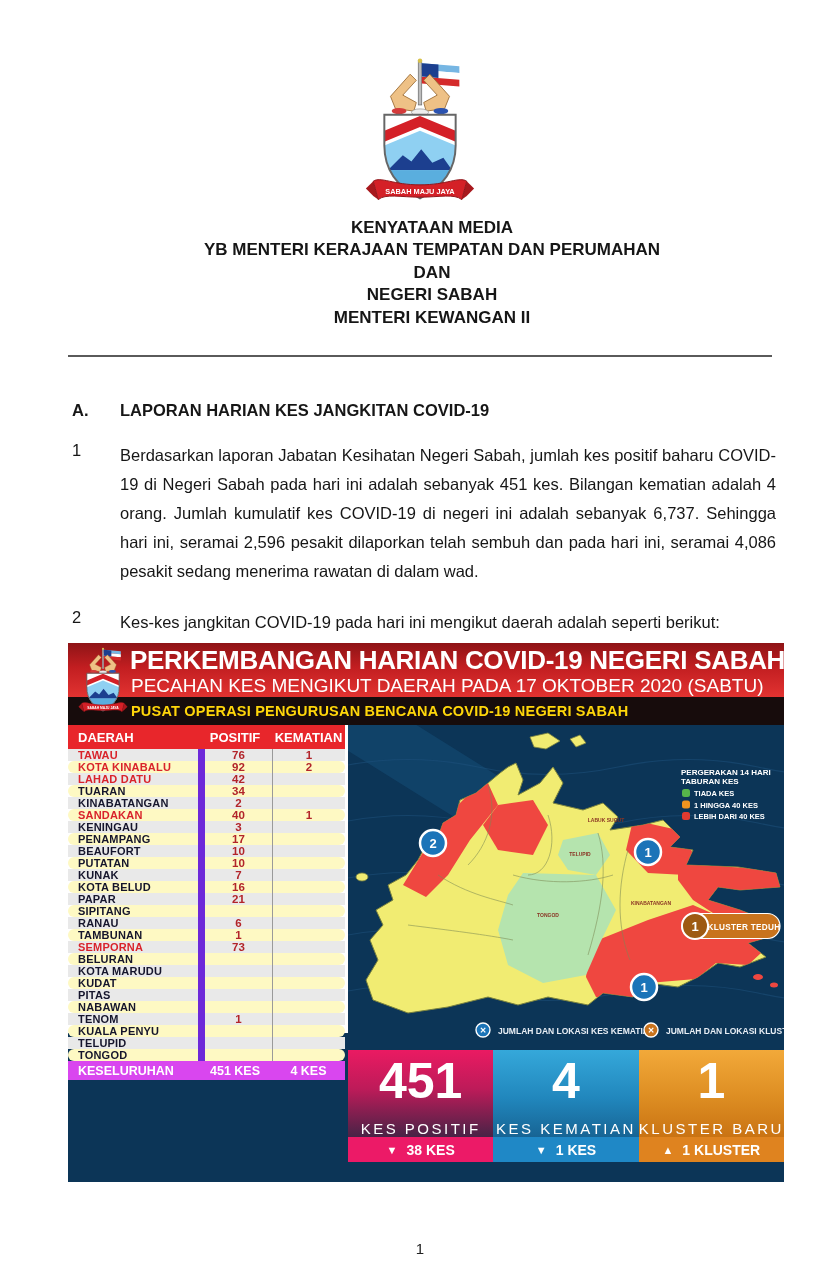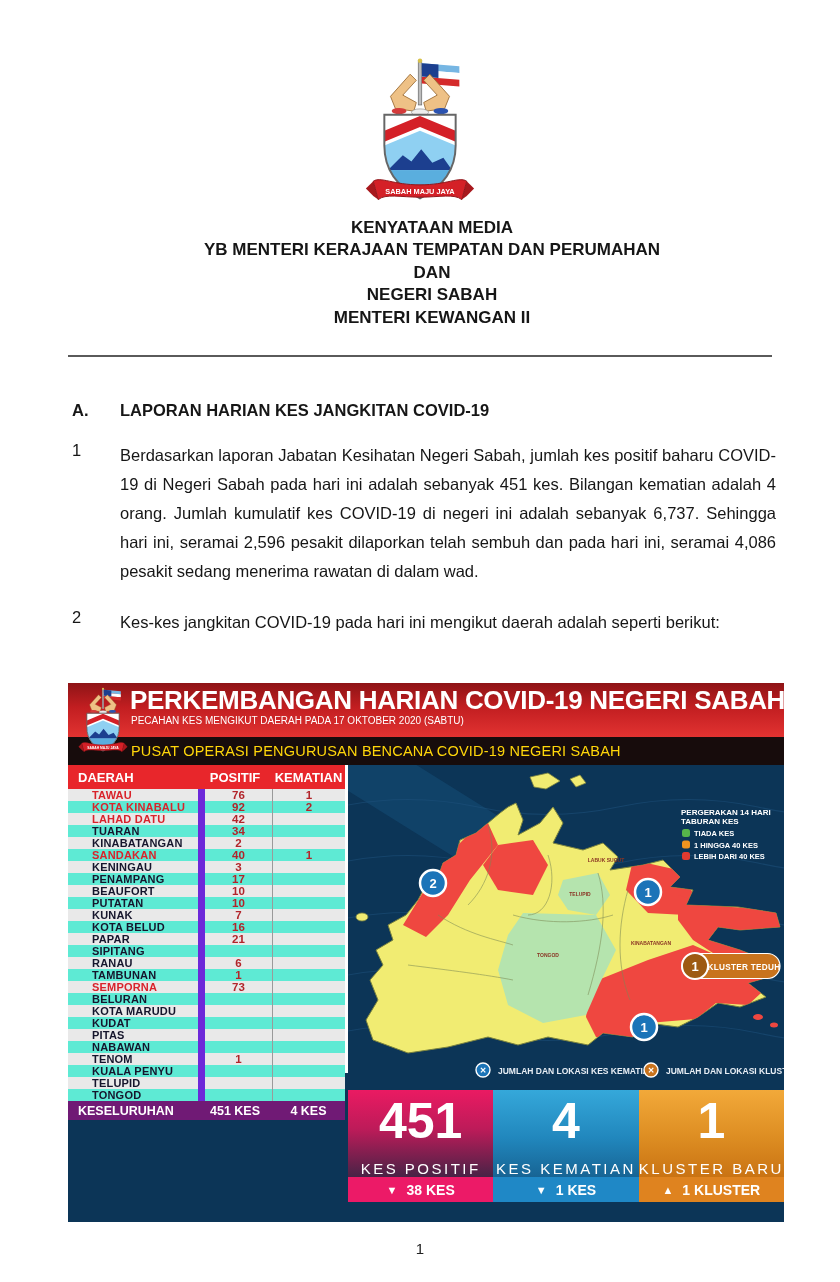--- a/index.html
+++ b/index.html
@@ -15,42 +15,42 @@
   .sec-row, .para-row { position:absolute; left:72px; width:704px; display:flex; color:#161616; }
   .num-col  { width:48px; flex:0 0 48px; font-size:16.5px; }
   .sec-row  { top:401px; font-weight:bold; font-size:16.5px; }
   .para-row .body { flex:1; font-size:16.5px; line-height:29px; text-align:justify; }
   .p1 { top:441px; }
   .p2 { top:608px; }
 
   .page-num { position:absolute; left:0; top:1240px; width:840px; text-align:center; font-size:15px; color:#222; }
 
   
-  .info { position:absolute; left:68px; top:683px; width:716px; height:539px; background:#0c3557; }
+  .info { position:absolute; left:68px; top:643px; width:716px; height:539px; background:#0c3557; }
   .info-header { position:relative; height:54px; background:linear-gradient(180deg,#8e1416 0%,#c21e21 45%,#e23331 100%); }
   .info-title    { position:absolute; left:62px; top:2px;  font-size:26px; font-weight:bold; color:#fff; letter-spacing:-0.3px; white-space:nowrap; }
-  .info-subtitle { position:absolute; left:63px; top:32px; font-size:10px; color:#fff; white-space:nowrap;text-align:right; }
-  .info-banner { height:28px; background:#170c0c; color:#ffd60a; font-weight:normal; font-size:14.5px; line-height:28px; padding-left:63px; letter-spacing:0.2px; }
+  .info-subtitle { position:absolute; left:63px; top:32px; font-size:19px; color:#fff; white-space:nowrap;text-align:right; }
+  .info-banner { height:28px; background:#170c0c; color:#ffd60a; font-weight:bold; font-size:14.5px; line-height:28px; padding-left:63px; letter-spacing:0.2px; }
   .info-crest { position:absolute; left:7px; top:4px; width:56px; height:68px; z-index:5; }
 
   .info-body { display:flex; height:308px; }
 
   
   .tbl { width:280px; flex:0 0 280px; background:#fff; border-right:3px solid #fff; display:flex; flex-direction:column; }
   .tbl-head { height:24px; flex:0 0 24px; background:#e8262b; color:#fff; display:flex; align-items:center; font-weight:bold; font-size:13px; }
   .th1 { width:130px; padding-left:10px; } .th2 { width:74px; text-align:center; } .th3 { flex:1; text-align:center; }
   .tbl-rows { flex:1; display:flex; flex-direction:column; }
   .trow { flex:1; display:flex; align-items:stretch; }
   .trow.odd  { background:#e9e9e9; }
-  .trow.even { background:#5eead4; }
-  .trow .c1 { width:130px; padding-left:24px; display:flex; align-items:center; font-weight:bold; font-size:11px; color:#15152c; letter-spacing:0.2px; }
+  .trow.even { background:#fef9c3;border-radius:7px; }
+  .trow .c1 { width:130px; padding-left:10px; display:flex; align-items:center; font-weight:bold; font-size:11px; color:#15152c; letter-spacing:0.2px; }
   .trow .c1.hot { color:#d9232b; }
   .trow .c2 { width:74px; border-left:7px solid #6d28d9; display:flex; align-items:center; justify-content:center; font-weight:bold; font-size:11.5px; color:#b2242a; }
   .trow .c3 { flex:1; border-left:1px solid #9a9a9a; display:flex; align-items:center; justify-content:center; font-weight:bold; font-size:11.5px; color:#b2242a; }
-  .tbl-total { height:19px; flex:0 0 19px; background:#701a75; color:#fff; display:flex; align-items:center; font-weight:bold; font-size:12.5px; }
+  .tbl-total { height:19px; flex:0 0 19px; background:#d946ef; color:#fff; display:flex; align-items:center; font-weight:bold; font-size:12.5px; }
   .tt1 { width:130px; padding-left:10px; } .tt2 { width:74px; text-align:center; } .tt3 { flex:1; text-align:center; }
 
   
   .map-col { flex:1; display:flex; flex-direction:column; }
   .map { position:relative; height:325px; flex:0 0 325px; background:#0c3557; overflow:hidden; }
   .map svg { position:absolute; inset:0; }
   .map text { font-family:"Liberation Sans", sans-serif; }
   .legend-title { font-size:8px; font-weight:bold; fill:#fff; }
   .legend-label { font-size:7.5px; font-weight:bold; fill:#fff; }
   .marker-num { font-size:13px; font-weight:bold; fill:#fff; text-anchor:middle; }

